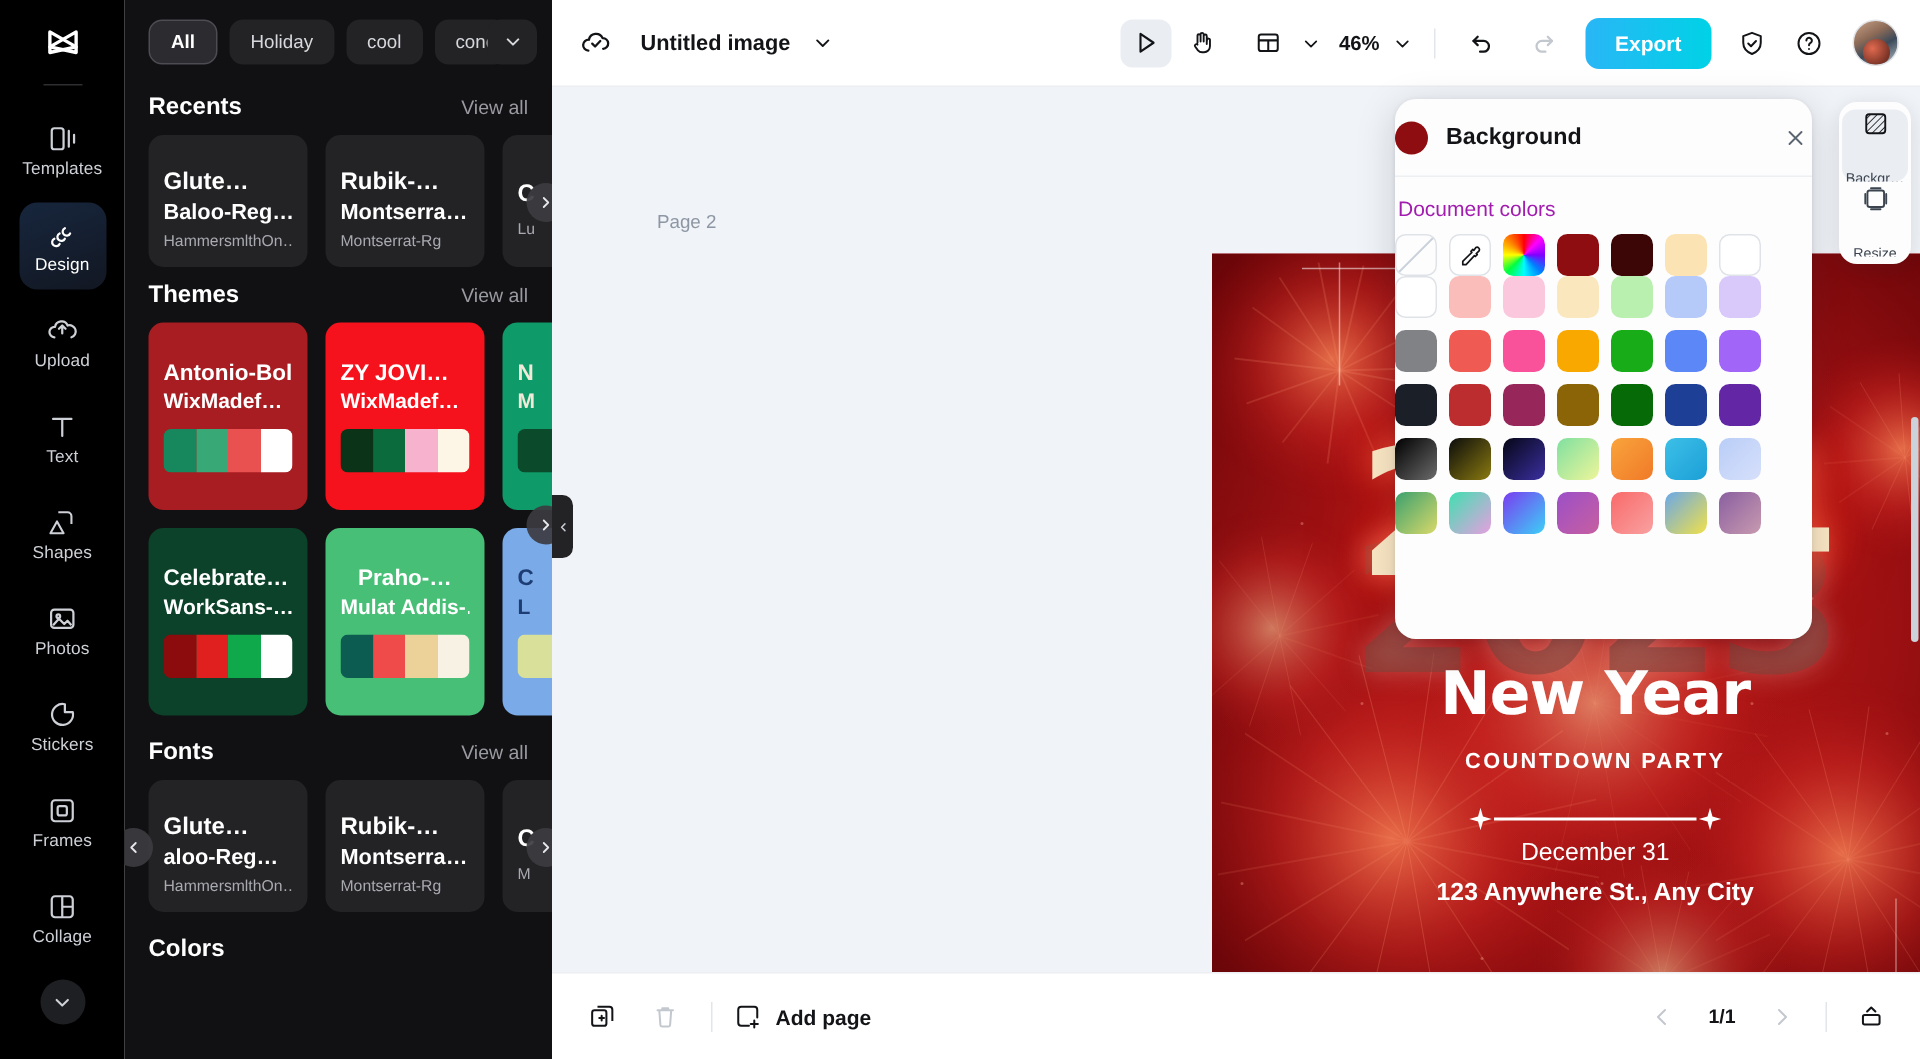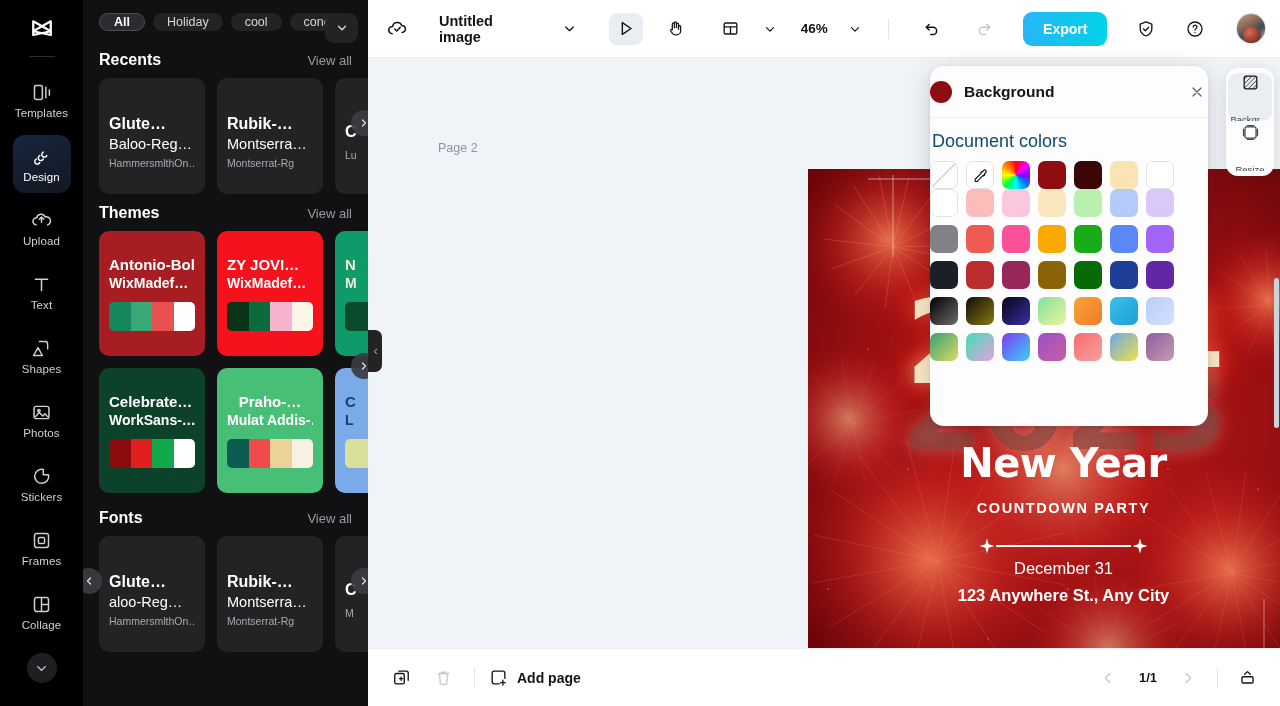--- a/index.html
+++ b/index.html
@@ -33,45 +33,45 @@
     display:flex; align-items:center;justify-content:center; margin-top: 6px; cursor:pointer;
   }
 
   
   .panel {
     width: 285px; height: 706px; background: #111113; flex: 0 0 285px;
     position: relative; overflow: hidden; z-index: 4;
   }
   .chips { display: flex; gap: 8px; padding: 13px 0 10px 16px; align-items: center; }
   .chip {
-    height: 18px; padding: 0 14px; border-radius: 9px; background: #232326;
+    height: 30px; padding: 0 14px; border-radius: 9px; background: #232326;
     color: #d7d8dc; font-size: 12.5px; display: flex; align-items: center;
     white-space: nowrap; cursor: pointer; flex: 0 0 auto;
   }
   .chip.active { background: #2c2c30; color: #fff; font-weight: bold; border: 1px solid #4c4c52; }
   .chip.clipped { overflow: hidden; max-width: 48px; }
   .chip-caret {
     width: 33px; height: 30px; border-radius: 9px; background: #232326;
     display: flex; align-items: center; justify-content: center; cursor: pointer;
     position:absolute; right: 10px; top: 13px;
   }
   .sec-head {
     display: flex; justify-content: space-between; align-items: baseline;
     padding: 10px 0 9px 16px; padding-right: 0;
   }
   .sec-title { color: #fff; font-size: 16px; font-weight: bold; }
   .sec-viewall { color: #9a9ba1; font-size: 13px; cursor: pointer; padding-right: 16px;}
   .cards { display: flex; gap: 12px; padding-left: 16px; }
   .fcard {
-    width: 106px; height: 116px; border-radius: 10px; background: #232326;
+    width: 106px; height: 88px; border-radius: 10px; background: #232326;
     padding: 12px 10px 0 10px; flex: 0 0 106px; overflow: hidden; cursor: pointer;
     display:flex; flex-direction:column; justify-content:center;
   }
   .fcard .l1 { color:#fff; font-size: 16px; font-weight: bold; white-space: nowrap; overflow: hidden; margin-bottom:3px;}
-  .fcard .l2 { color:#fff; font-size: 14.5px; font-weight: normal; white-space: nowrap; overflow: hidden; margin-bottom:5px;}
+  .fcard .l2 { color:#fff; font-size: 14.5px; font-weight: bold; white-space: nowrap; overflow: hidden; margin-bottom:5px;}
   .fcard .l3 { color:#a9aab0; font-size: 10.5px; white-space: nowrap; overflow: hidden; }
 
   .tcard {
     width: 106px; height: 125px; border-radius: 10px; flex: 0 0 106px;
     padding: 0 10px; overflow: hidden; cursor: pointer;
     display:flex; flex-direction:column; justify-content:center;
   }
   .tcard .t1 { font-size: 15px; font-weight: bold; white-space: nowrap; overflow: hidden; margin-bottom: 2px;}
   .tcard .t2 { font-size: 14px; font-weight: bold; white-space: nowrap; overflow: hidden; margin-bottom: 11px;}
   .swatches { display: flex; height: 29px; border-radius: 5px; overflow: hidden; width: 86px; }
@@ -80,21 +80,21 @@
   .arrow-btn {
     position: absolute; width: 26px; height: 26px; border-radius: 50%;
     background: rgba(60,60,64,.92); display: flex; align-items: center; justify-content: center;
     cursor: pointer; z-index: 6;
   }
 
   
   .main { flex: 1; height: 706px; display: flex; flex-direction: column; background: #f0f3f7; position: relative; }
   .topbar {
     height: 58px; background: #fff; display: flex; align-items: center;
-    padding: 0 14px 0 18px; gap: 16px; border-bottom: 1px solid #eceef1; flex: 0 0 58px;
+    padding: 0 14px 0 18px; gap: 4px; border-bottom: 1px solid #eceef1; flex: 0 0 58px;
   }
   .doc-title { font-size: 14.5px; color: #131417; font-weight: bold; margin-left: 14px; }
   .tb-spacer { flex: 1; }
   .tool-btn {
     width: 34px; height: 32px; border-radius: 8px; display: flex; align-items: center;
     justify-content: center; cursor: pointer;
   }
   .tool-btn.sel { background: #eaeef3; }
   .zoom-val { font-size: 13.5px; color: #131417; font-weight: bold; margin: 0 4px 0 8px;}
   .vdiv { width: 1px; height: 20px; background: #e2e5ea; margin: 0 10px; }
@@ -164,21 +164,21 @@
   .popover {
     position: absolute; left: 930px; top: 66px; width: 278px; height: 360px;
     background: #fdfdfe; border-radius: 14px;
     box-shadow: 0 6px 26px rgba(20,30,50,.17), 0 1px 4px rgba(20,30,50,.10);
     z-index: 20; padding: 0 0;
   }
   .pop-head { height: 52px; display: flex; align-items: center; border-bottom: 1px solid #edeff2;}
   .pop-dot { width: 22px; height: 22px; border-radius: 50%; background: #8e0d10; }
   .pop-title { font-size: 15.5px; font-weight: bold; color: #131417; margin-left: 12px; }
   .pop-close { margin-left: auto; cursor: pointer; width: 22px; height: 22px; display:flex;align-items:center;justify-content:center;}
-  .pop-sec { font-size: 18px; color: #0c4a6e; margin: 13px 0 9px 2px; }
+  .pop-sec { font-size: 14px; color: #a21caf; margin: 13px 0 9px 2px; }
   .sw-row { display: flex; gap: 8px; }
   .sw {
     width: 28px; height: 28px; border-radius: 7px; cursor: pointer; flex: 0 0 28px;
   }
   .sw.bordered { border: 1px solid #dfe3e8; }
   .grid { display: flex; flex-direction: column; gap: 8px; }
 
   
   .minirail {
     position: absolute; right: 6px; top: 68px; width: 48px;
@@ -457,20 +457,23 @@
             <path d="M15 6l-6 6 6 6"></path>
           </svg>
       </div>
       <div class="arrow-btn" style="right:-9px; top:32px;">
         <svg width="12" height="12" viewBox="0 0 24 24" fill="none" stroke="#e6e7ea" stroke-width="2.4" stroke-linecap="round" stroke-linejoin="round">
             <path d="M9 6l6 6-6 6"></path>
           </svg>
       </div>
     </div>
 
+    <div class="sec-head" style="padding-top:16px;">
+      <span class="sec-title">Colors</span>
+    </div>
   </div>
 
   <div class="panel-collapse">
     <svg width="9" height="11" viewBox="0 0 24 24" fill="none" stroke="#c9cacf" stroke-width="2.6" stroke-linecap="round" stroke-linejoin="round">
         <path d="M15 6l-6 6 6 6"></path>
       </svg>
   </div>
 
   <div class="main">
 

